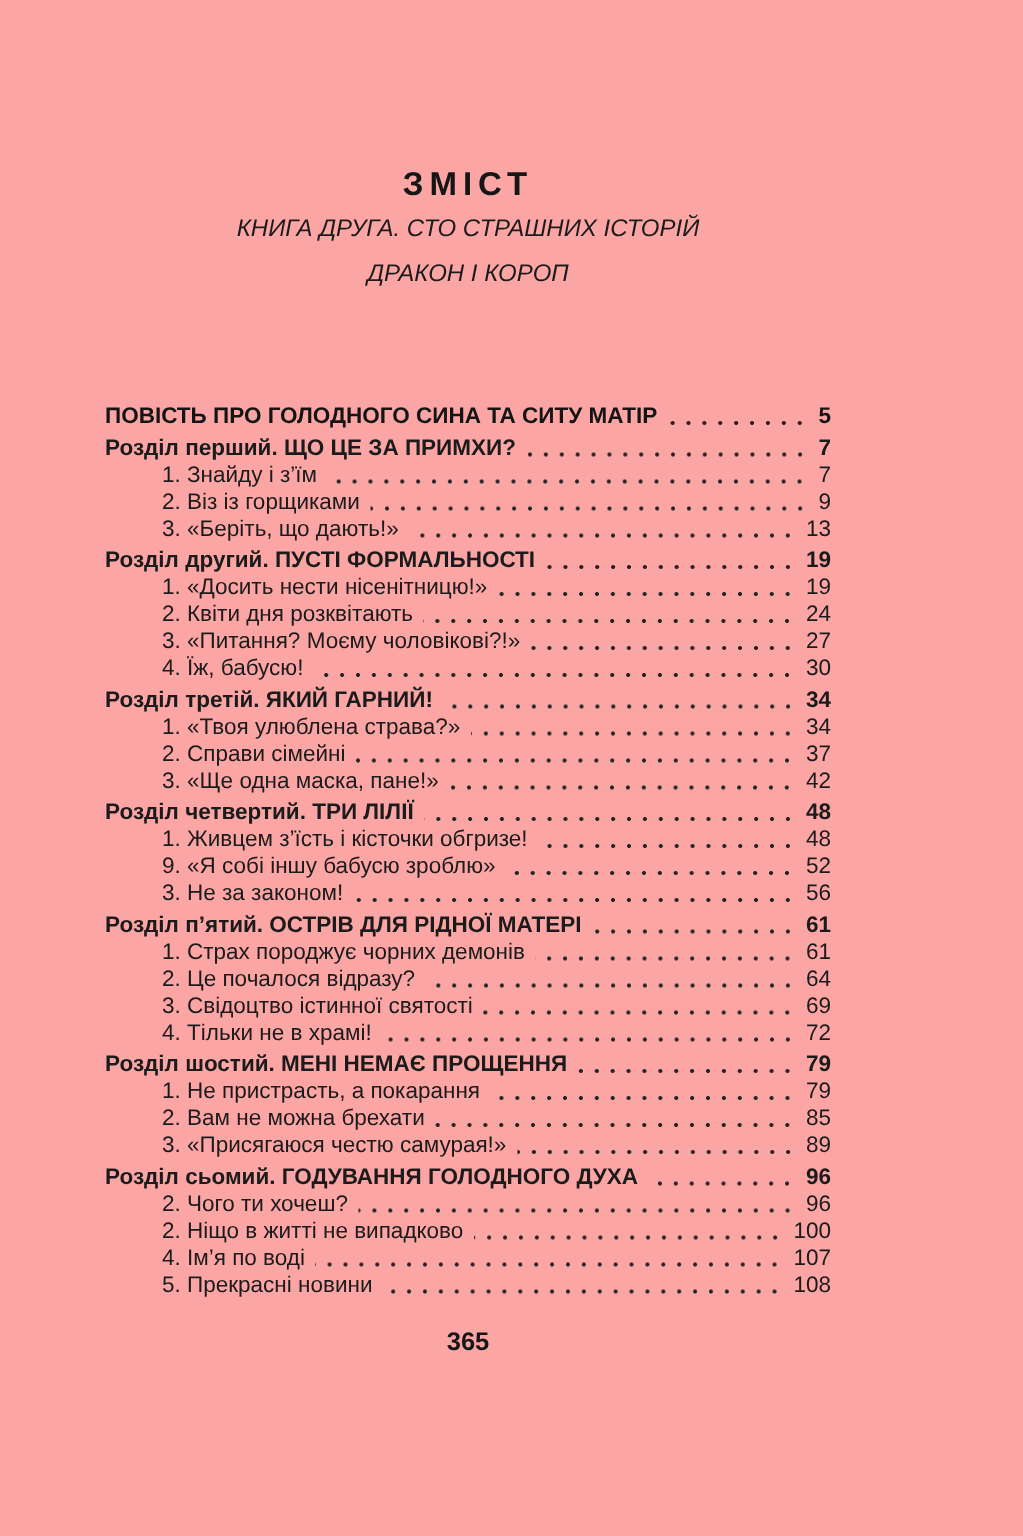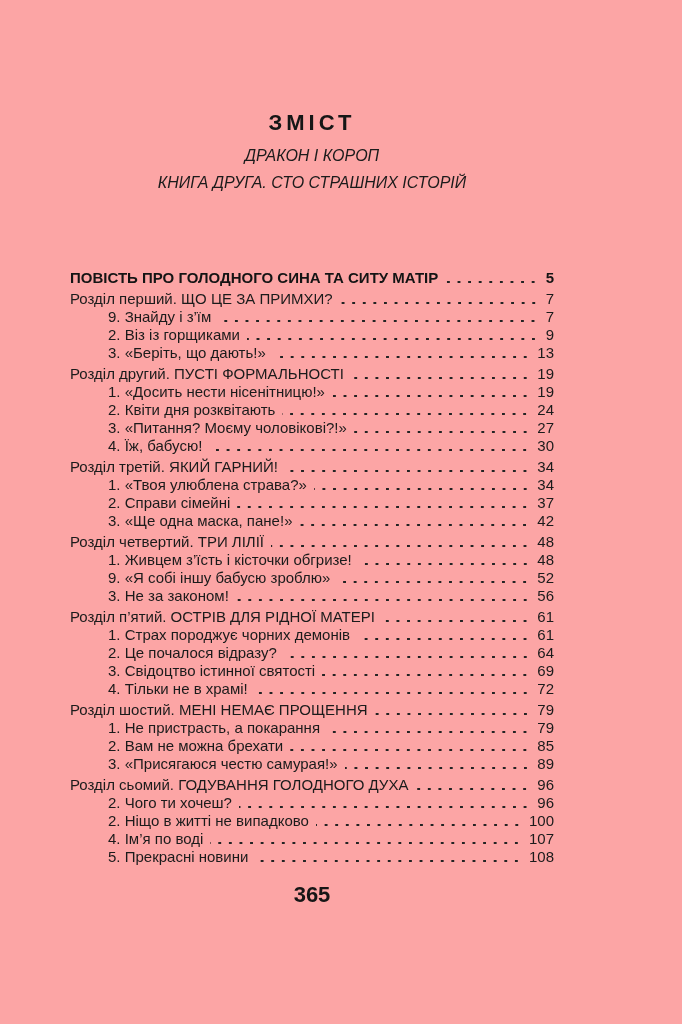--- a/index.html
+++ b/index.html
@@ -51,20 +51,21 @@
     line-height: 18px;
     height: 18px;
     white-space: nowrap;
   }
   .row.lvl-part {
     font-weight: 700;
     color: #141414;
   }
   .row.lvl-chapter {
     margin-top: 3px;
+    font-weight: bold;
   }
   .row.lvl-item {
     padding-left: 38px;
   }
   .lbl {
     flex: 0 0 auto;
   }
   .leader {
     flex: 1 1 auto;
     min-width: 10px;
@@ -75,51 +76,51 @@
     background-size: 10.6px 4px;
     background-repeat: repeat-x;
     background-position: right 0 bottom 3px;
   }
   .num {
     flex: 0 0 auto;
   }
   .folio {
     margin-top: 20px;
     text-align: center;
-    font-size: 22px;
+    font-size: 17px;
     line-height: 18px;
     font-weight: 700;
     color: #161616;
   }
 </style>
 </head>
 <body>
 
 <div class="page">
   <div class="content">
 
     <h1 class="doc-title">ЗМІСТ</h1>
 
+    <div class="subtitle second">КНИГА ДРУГА. СТО СТРАШНИХ ІСТОРІЙ</div>
+
     <div class="subtitle first">ДРАКОН І КОРОП</div>
-
-    <div class="subtitle second">КНИГА ДРУГА. СТО СТРАШНИХ ІСТОРІЙ</div>
 
     <div class="toc" id="toc">
         <div class="row lvl-part">
           <span class="lbl">ПОВІСТЬ ПРО ГОЛОДНОГО СИНА ТА СИТУ МАТІР</span>
           <span class="leader"></span>
           <span class="num">5</span>
         </div>
         <div class="row lvl-chapter">
           <span class="lbl">Розділ перший. ЩО ЦЕ ЗА ПРИМХИ?</span>
           <span class="leader"></span>
           <span class="num">7</span>
         </div>
         <div class="row lvl-item">
-          <span class="lbl">9. Знайду і з’їм</span>
+          <span class="lbl">1. Знайду і з’їм</span>
           <span class="leader"></span>
           <span class="num">7</span>
         </div>
         <div class="row lvl-item">
           <span class="lbl">2. Віз із горщиками</span>
           <span class="leader"></span>
           <span class="num">9</span>
         </div>
         <div class="row lvl-item">
           <span class="lbl">3. «Беріть, що дають!»</span>

